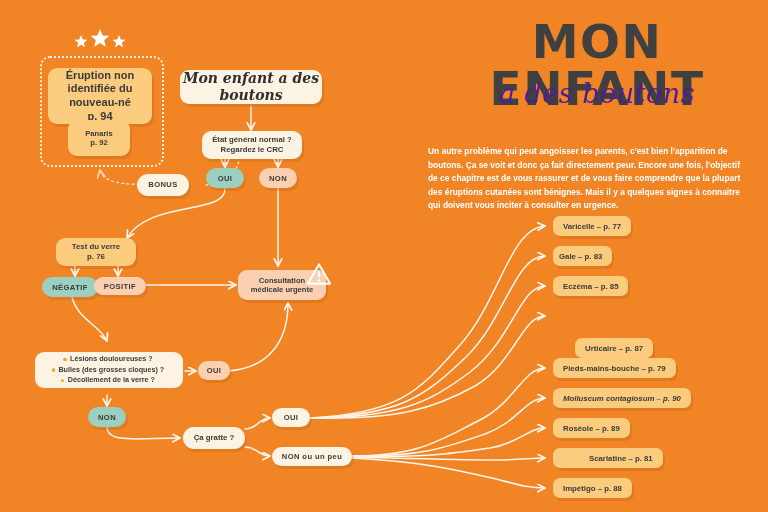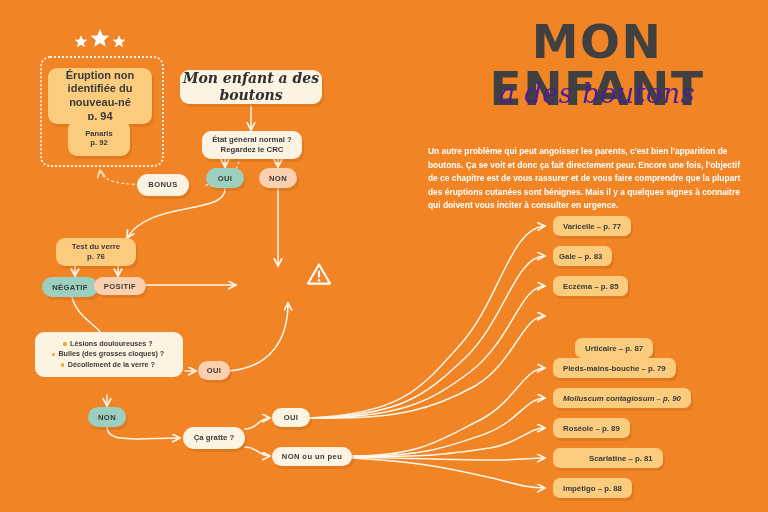--- a/index.html
+++ b/index.html
@@ -71,21 +71,21 @@
   #stars{position:absolute;z-index:4;left:72px;top:28px;width:56px;height:26px;}
 
   
   .script{
     font-family:"DejaVu Serif", serif;font-style:italic;
     font-size:14px;color:#2F2F2F;font-weight:bold;
   }
 
   
   #lesions{
-    position:absolute;z-index:3;left:35px;top:332px;width:148px;height:45px;
+    position:absolute;z-index:3;left:35px;top:352px;width:148px;height:36px;
     background:#FDF3E3;border-radius:9px;
     display:flex;flex-direction:column;justify-content:center;
     padding:3px 6px 3px 4px;box-sizing:border-box;
   }
   #lesions .li{
     font-size:7.2px;color:#3A3A3A;font-weight:bold;line-height:1.45;
     display:flex;align-items:center;justify-content:center;
   }
   #lesions .dot{
     width:3.2px;height:3.2px;border-radius:50%;background:#F5A623;
@@ -217,20 +217,26 @@
     <span>
       <span>Test du verre</span><br>
       <span>p. 76</span>
     </span>
   </div>
 
   <div class="node pill teal shadowed" style="left:42px;top:277px;width:56px;height:20px;font-size:7.6px;">NÉGATIF</div>
 
   <div class="node pill peach shadowed" style="left:94px;top:277px;width:52px;height:18px;font-size:7.6px;">POSITIF</div>
 
+  <div class="node peachbox shadowed" style="left:238px;top:270px;width:88px;height:30px;font-size:7.6px;">
+    <span>
+      <span>Consultation</span><br>
+      <span>médicale urgente</span>
+    </span>
+  </div>
 
   <svg id="warn" viewBox="0 0 26 24">
     <path d="M13,2.4 L24,21.6 L2,21.6 Z" fill="none" stroke="#FFFFFF" stroke-width="2.1" stroke-linejoin="round"></path>
     <rect x="11.9" y="8.4" width="2.2" height="7.4" rx="1.1" fill="#FFFFFF"></rect>
     <circle cx="13" cy="18.2" r="1.25" fill="#FFFFFF"></circle>
   </svg>
 
   <div id="lesions">
     <div class="li">
       <span class="dot"></span>

